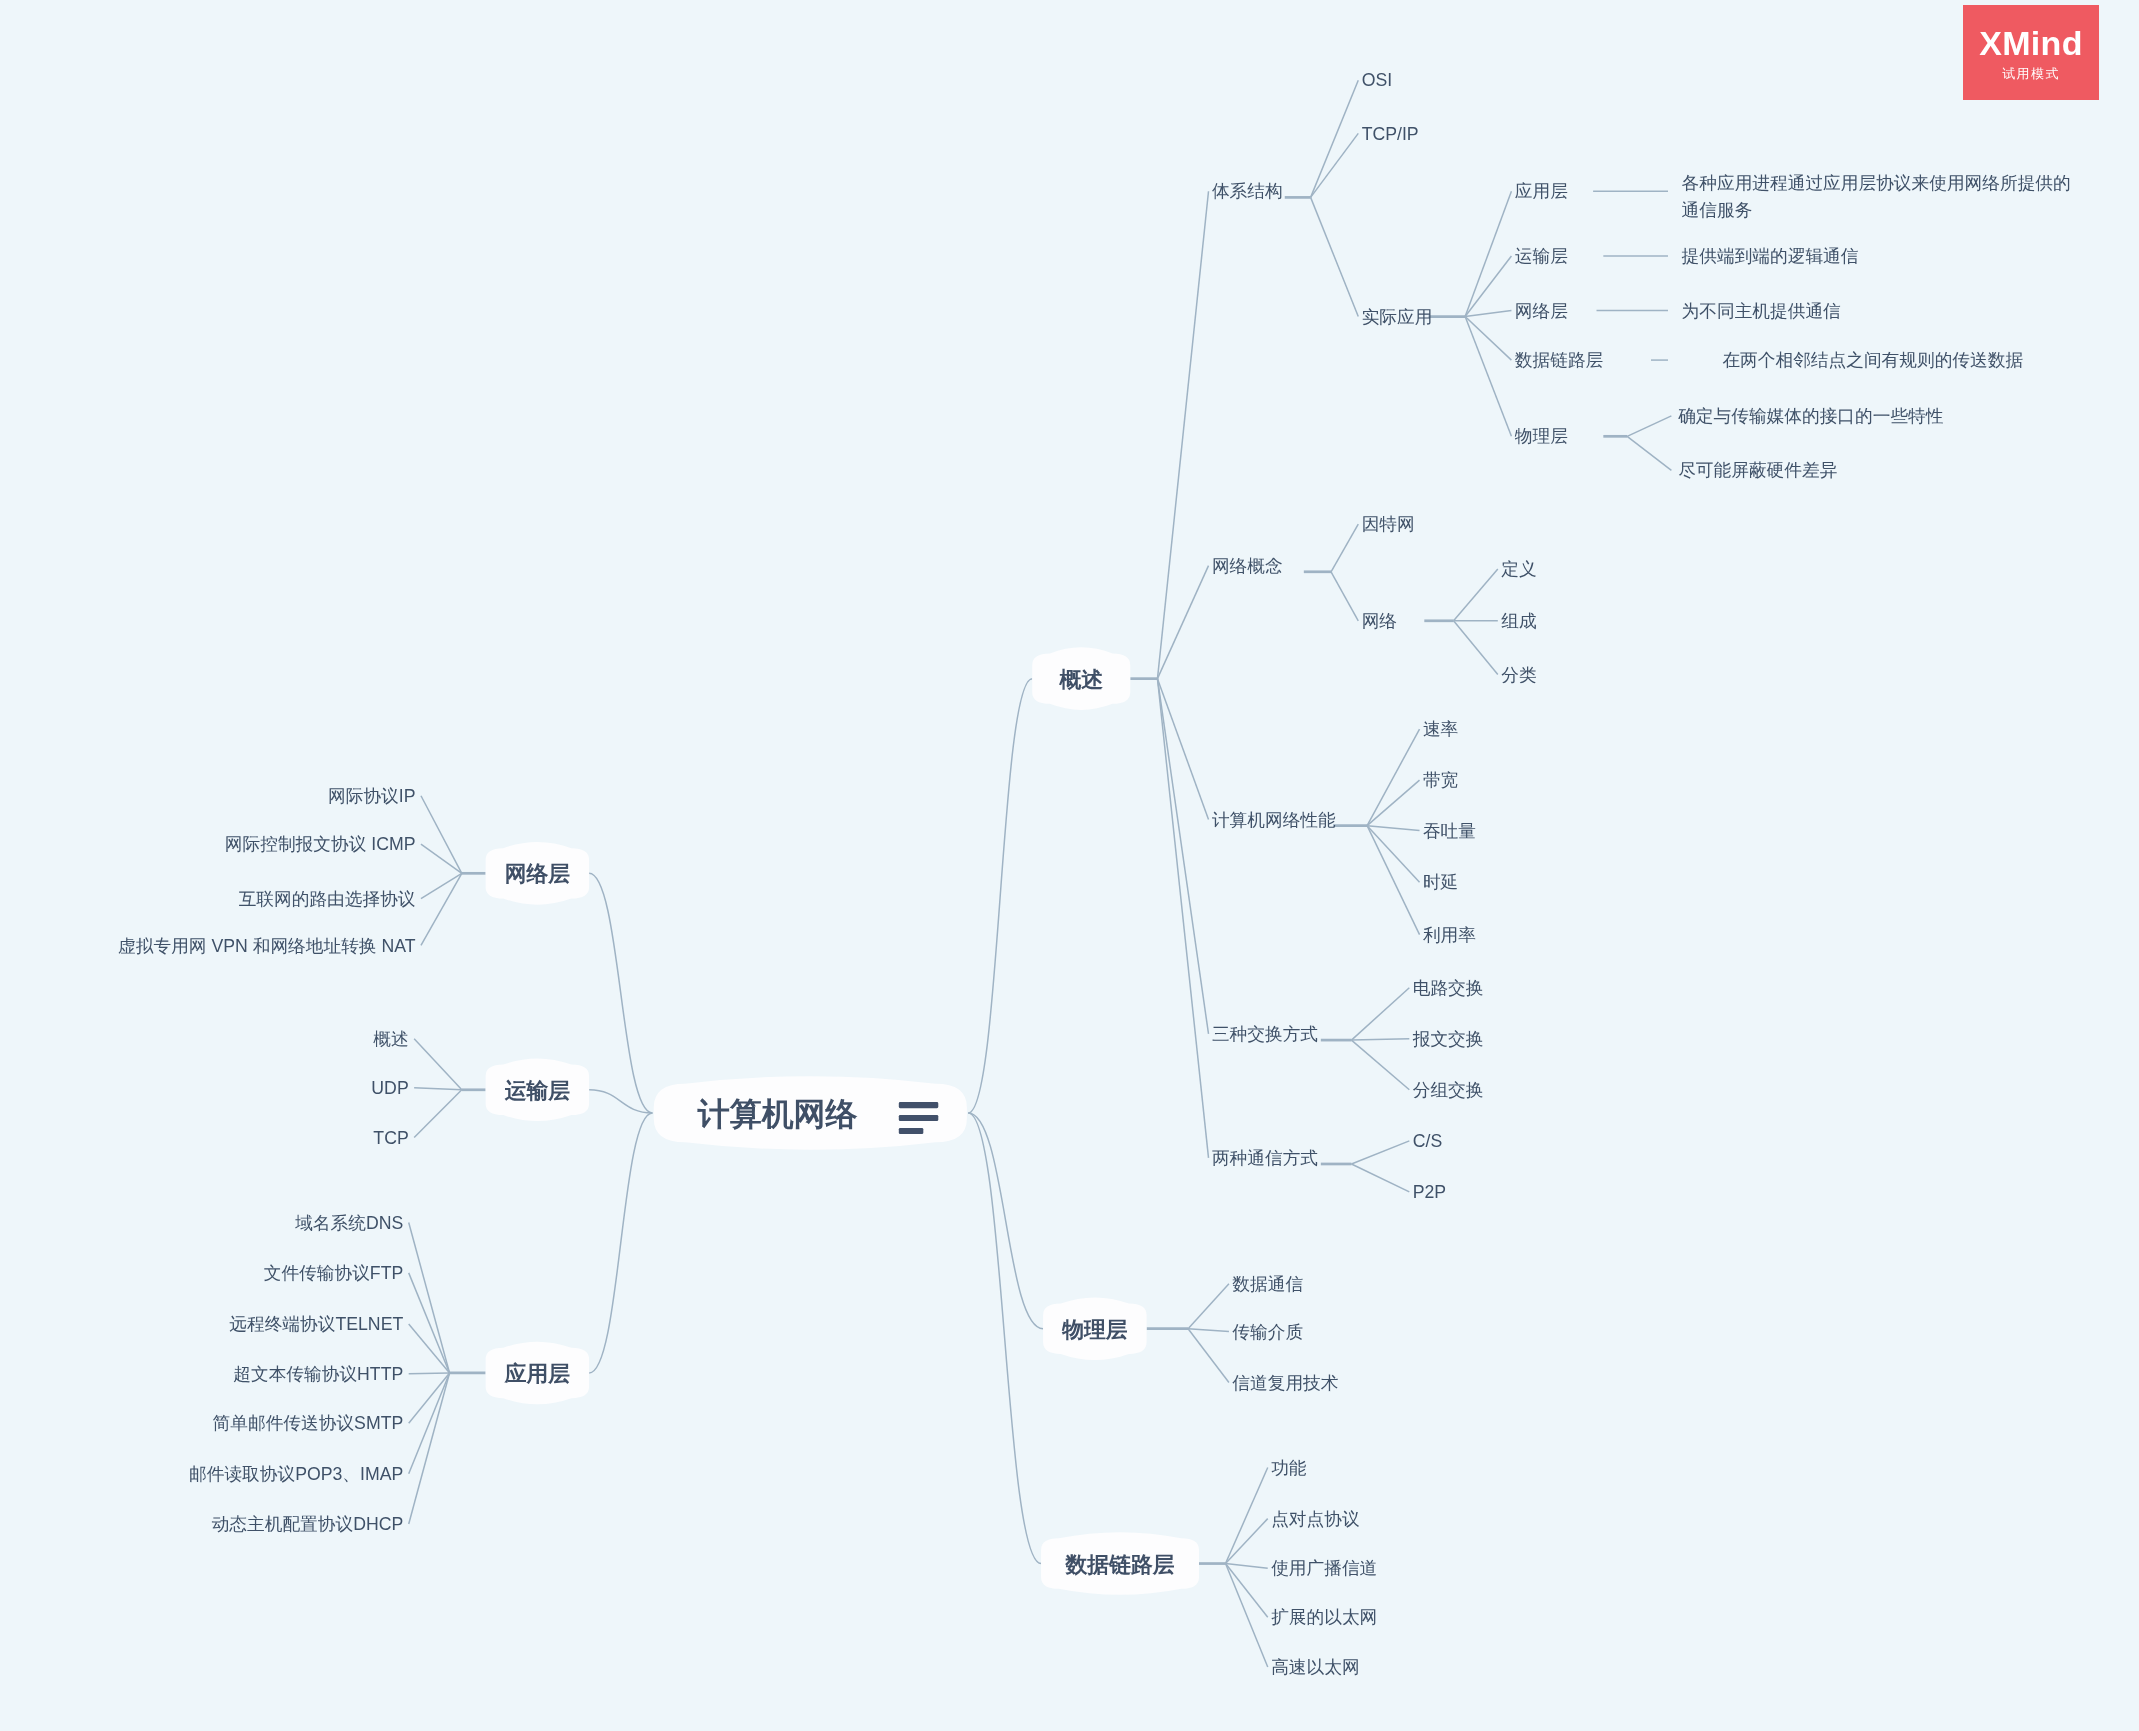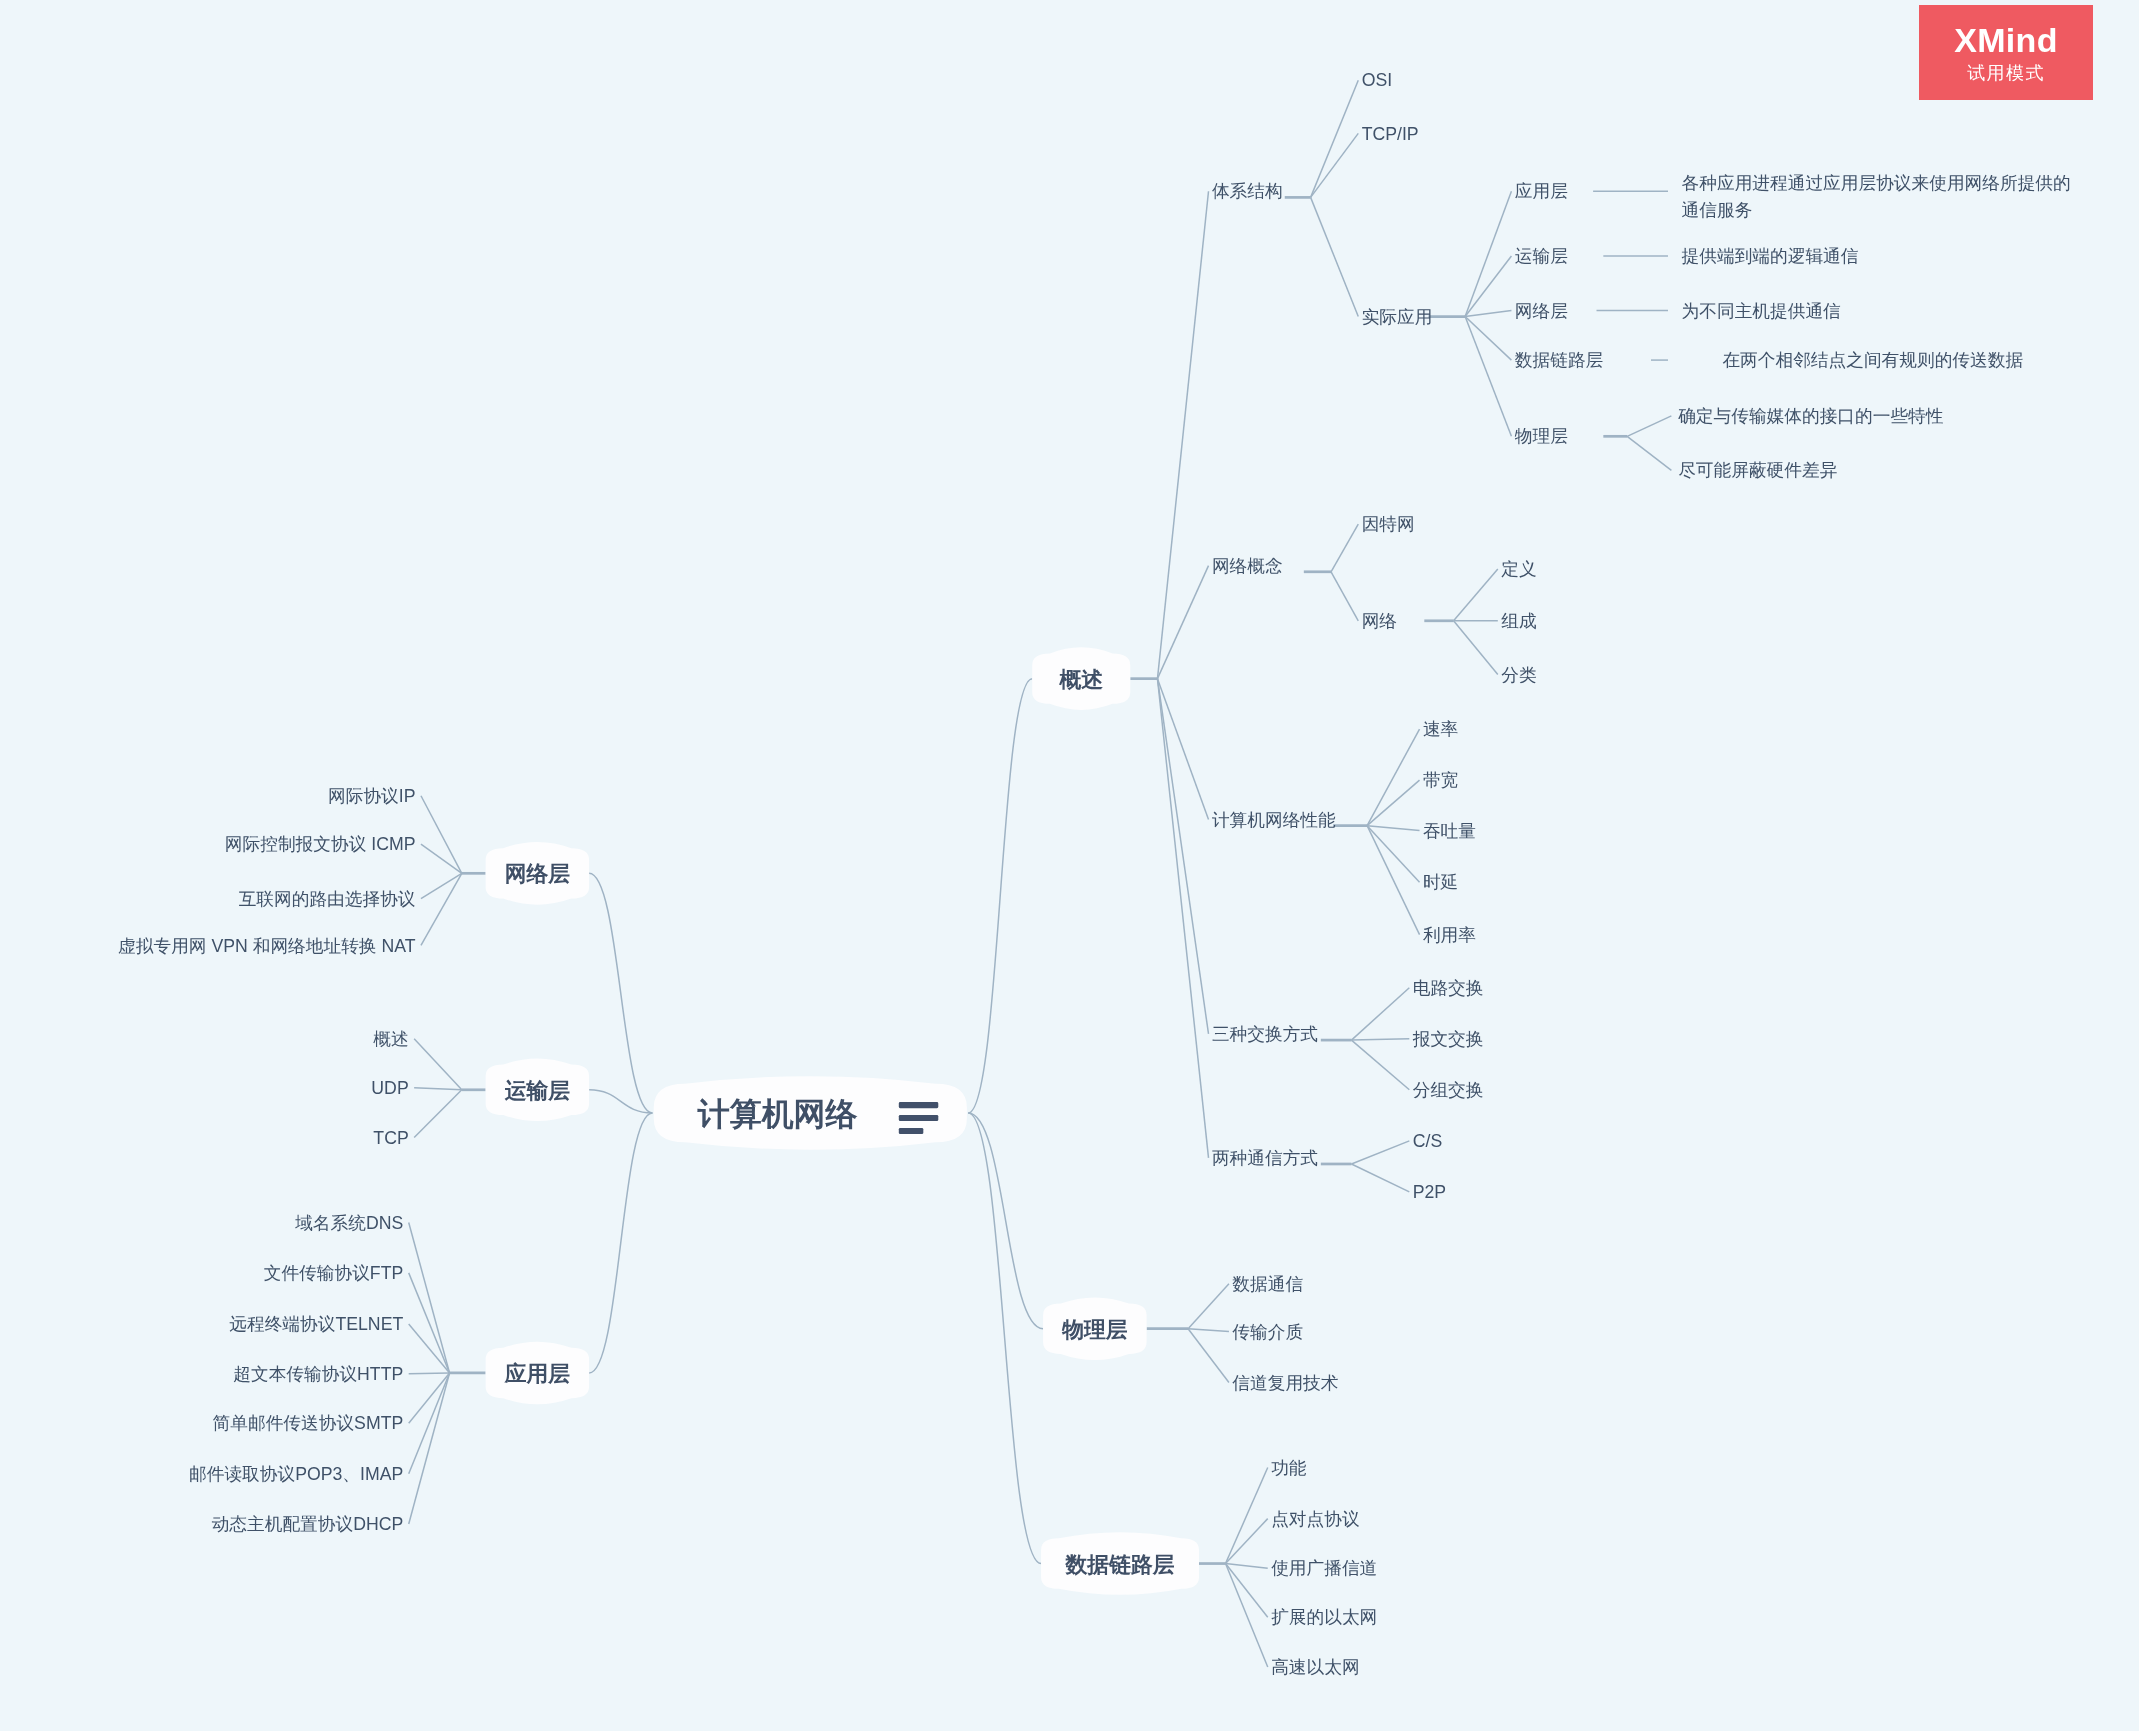--- a/index.html
+++ b/index.html
@@ -6,32 +6,32 @@
   body{
     width:2140px;height:1731px;
     background:#eef6fa;
     font-family:"Liberation Sans","DejaVu Sans",sans-serif;
     overflow:hidden;position:relative;
   }
   #map{position:absolute;inset:0;width:2140px;height:1731px;}
 
   
   .watermark{
-    position:absolute;top:5.4px;right:47px;
-    width:174px;height:95px;
+    position:absolute;top:5.4px;right:41px;
+    width:136px;height:95px;
     background:#ef5a61;
     display:flex;flex-direction:column;
     align-items:center;justify-content:center;
     line-height:1;
   }
   .wm-top{
     color:#ffffff;font-size:34px;font-weight:bold;
     letter-spacing:0.3px;margin-bottom:6.8px;
   }
-  .wm-bot{color:#ffffff;font-size:18px;letter-spacing:1.4px;}
+  .wm-bot{color:#ffffff;font-size:13px;letter-spacing:1.4px;}
 
   
   .t-root{font-size:47px;font-weight:bold;fill:#3f4f66;}
   .t-main{font-size:32px;font-weight:bold;fill:#3f4f66;}
   .t-sub{font-size:26px;fill:#3f5168;font-weight:normal;}
   .edge{fill:none;stroke:#9fb3c4;stroke-width:2.2;}
   .edge-thick{fill:none;stroke:#9fb3c4;stroke-width:4;}
   .node-box{fill:#fdfdfe;}
   .notes-bar{fill:#41506a;}
 </style>

